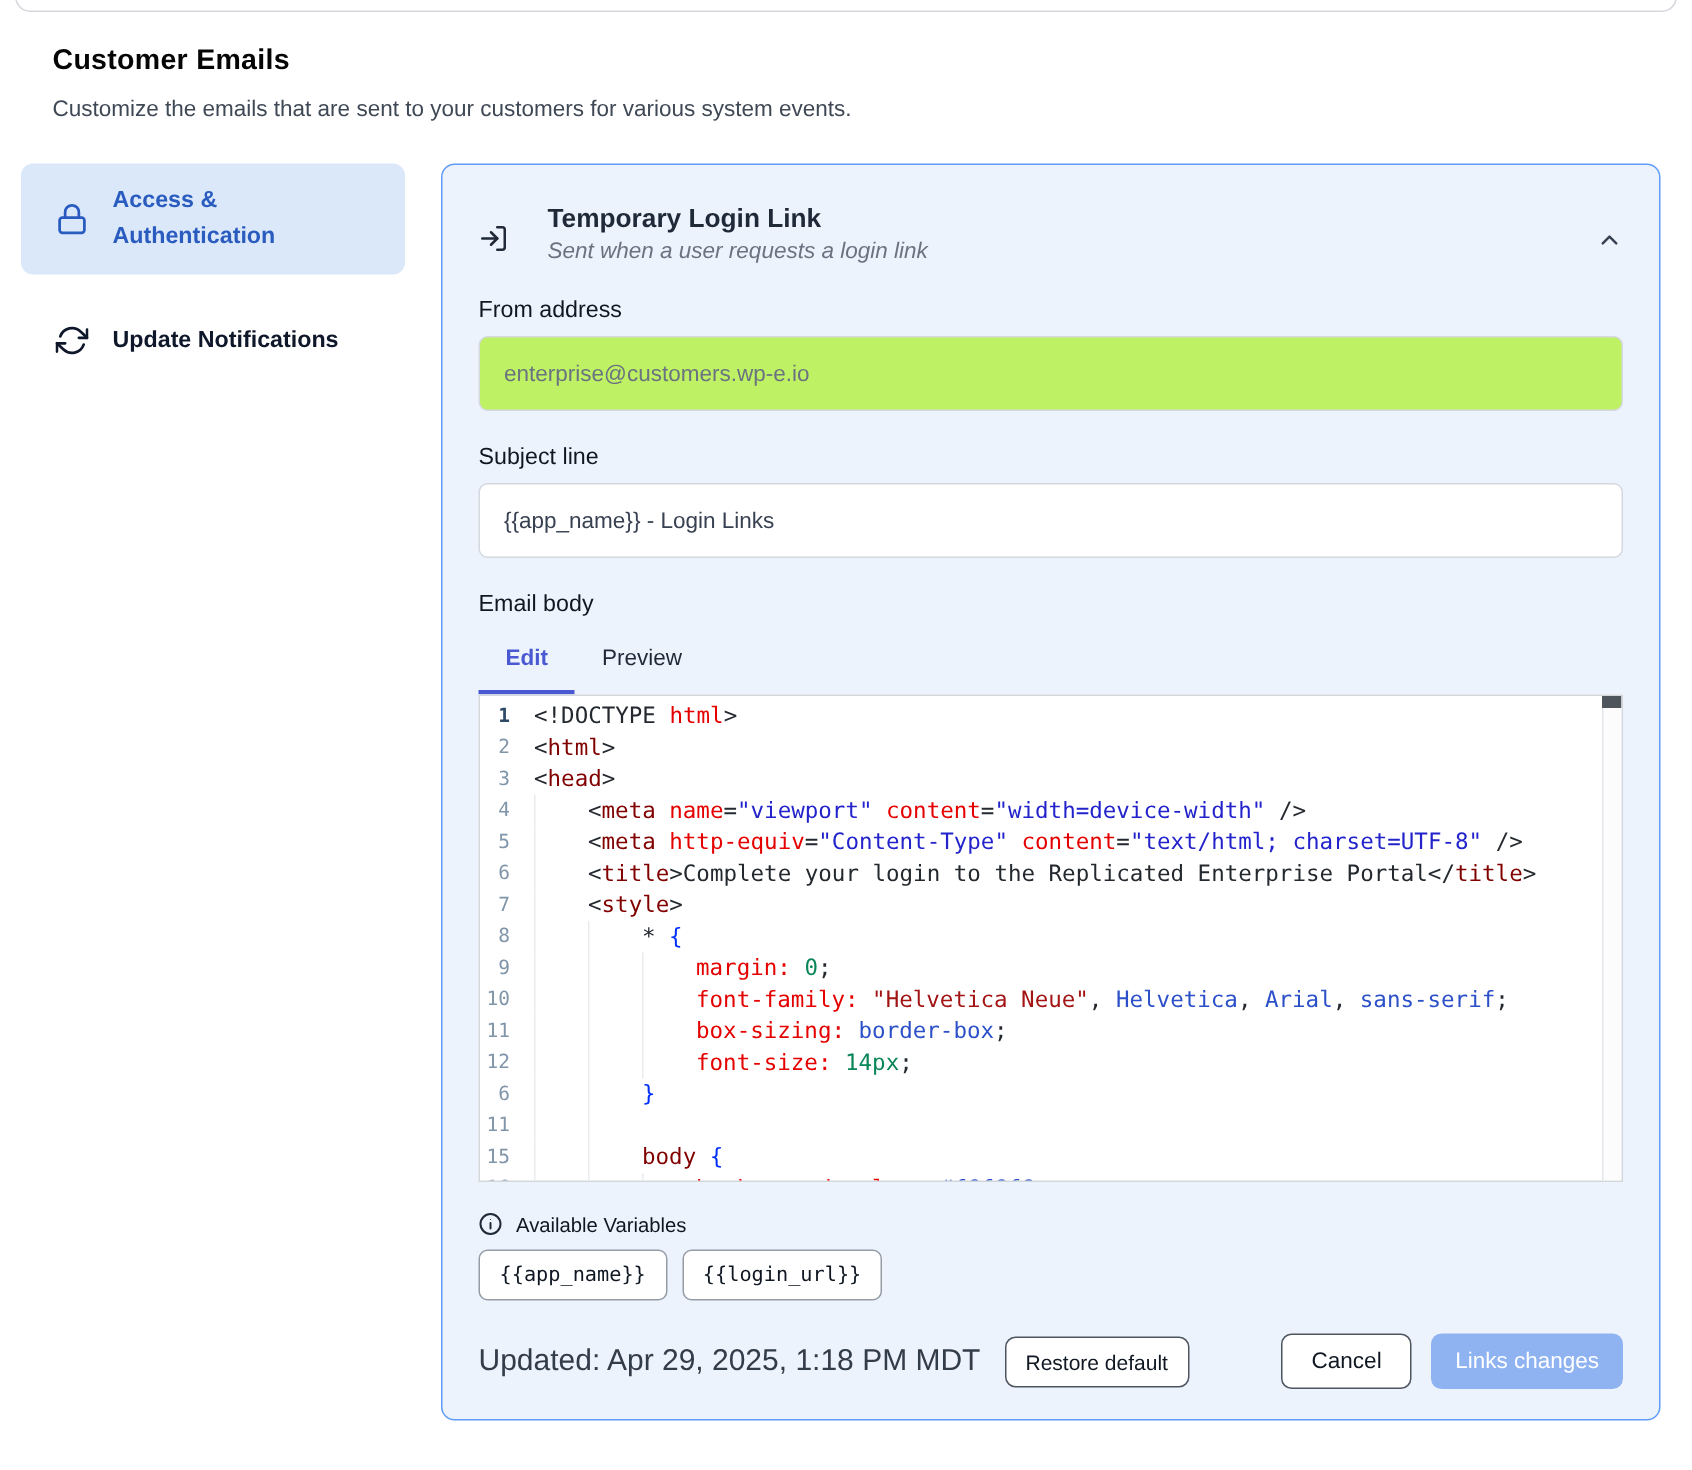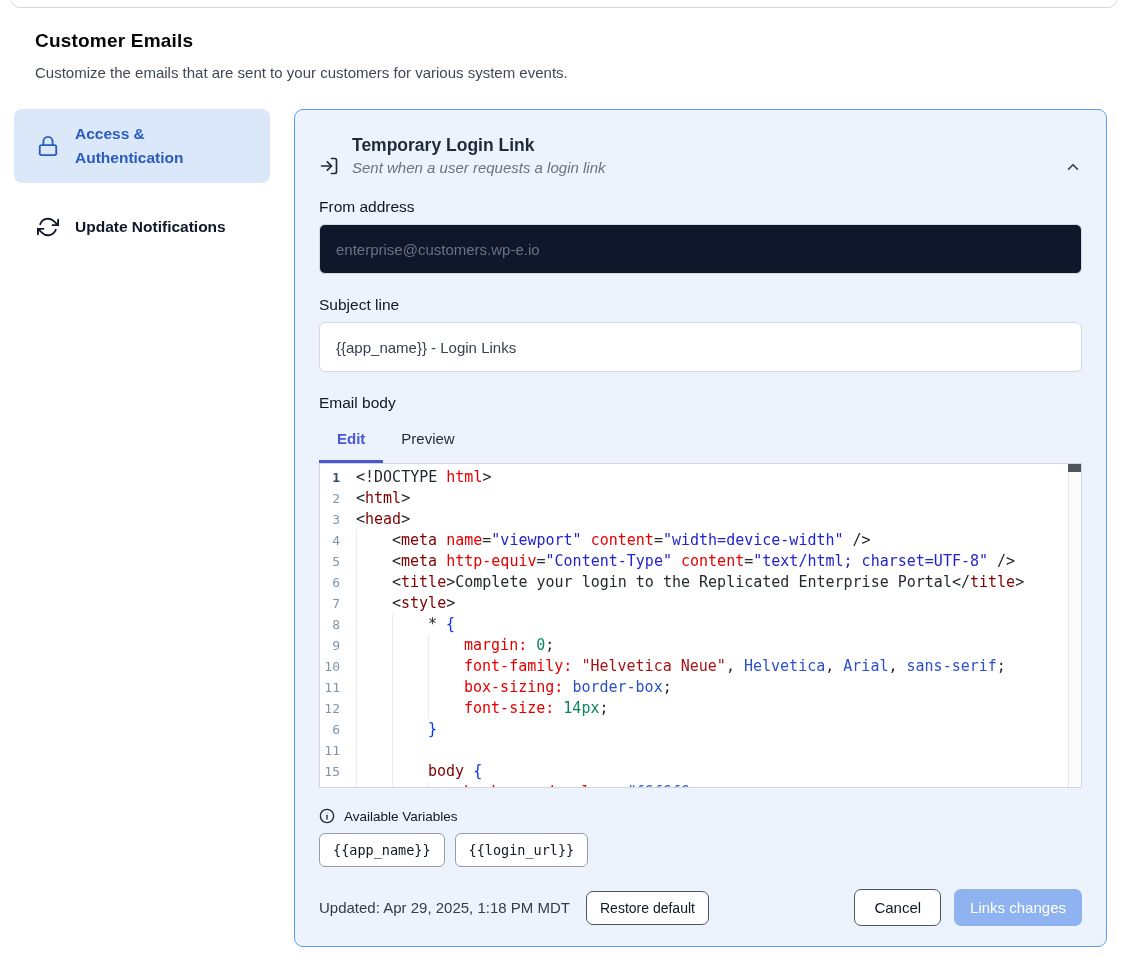--- a/index.html
+++ b/index.html
@@ -36,29 +36,29 @@
   .sb-item{display:flex;align-items:center;gap:16px;padding:13px 14px 13px 23px;border-radius:8px;cursor:pointer;}
   .sb-item .sb-label{font-size:15.5px;font-weight:600;line-height:1.55;color:#0f172a;}
   .sb-item.active{background:var(--active-item-bg);}
   .sb-item.active .sb-label{color:var(--accent-blue);}
   .sb-item.active svg{color:var(--accent-blue);}
   .sb-item svg{color:#0f172a;flex-shrink:0;}
   .sb-item + .sb-item{margin-top:19px;}
   
   .panel{flex:1;margin-left:24px;margin-right:21px;background:var(--panel-bg);
     border:1px solid var(--panel-border);border-radius:9px;padding:25px 24px 20px;}
-  .panel-head{display:flex;align-items:flex-end;gap:13px;}
+  .panel-head{display:flex;align-items:center;gap:26px;}
   .ph-icon{margin-top:6px;color:#1f2937;}
   .ph-title{font-size:17.5px;font-weight:700;color:#1f2937;}
   .ph-sub{margin-top:3px;font-size:15px;color:#6b7280;font-style:italic;}
   .ph-chevron{margin-left:auto;margin-top:8px;color:#374151;background:none;border:none;cursor:pointer;}
   .fld{margin-top:22px;}
   .fld-label{display:block;font-size:15.5px;color:#0f1722;margin-bottom:8px;}
   .txt-input{width:100%;height:50px;border-radius:6px;padding:0 16px;font-size:15px;font-family:inherit;outline:none;}
-  .inp-from{background:#0f172a;border:1px solid #d4d8df;color:#6b7280;}
+  .inp-from{background:#bef264;border:1px solid #d4d8df;color:#6b7280;}
   .inp-subject{background:#fff;border:1px solid #d4d8df;color:#374151;}
   
   .tabs{display:flex;margin-top:12px;}
   .tab{padding:6px 18px 13px;font-size:15px;color:#1f2937;background:none;border:none;
     border-bottom:3px solid transparent;cursor:pointer;font-family:inherit;}
   .tab.active{color:var(--tab-active);font-weight:700;border-bottom-color:var(--tab-active);}
   
   .editor{position:relative;height:325px;background:#fff;border:1px solid #d3d7dc;
     overflow:hidden;padding-top:3px;font-family:"DejaVu Sans Mono",monospace;font-size:15px;}
   .cl{display:flex;height:21px;}
@@ -79,21 +79,21 @@
   .sbar{position:absolute;top:0;right:0;width:13px;height:100%;border-left:1px solid #e3e6ea;background:#fcfcfd;}
   .sthumb{position:absolute;top:0;right:0;width:13px;height:8px;background:#4f555c;}
   
   .vars-row{margin-top:20px;display:flex;align-items:center;gap:9px;color:#1f2937;}
   .vars-label{font-size:13.5px;font-weight:500;color:#0f1722;}
   .chips{margin-top:9px;display:flex;gap:10px;}
   .chip{font-family:"DejaVu Sans Mono",monospace;font-size:13.5px;background:#fff;
     border:1px solid #959ca6;border-radius:6px;padding:8px 13px;color:#0f1722;cursor:pointer;}
   
   .panel-footer{margin-top:22px;display:flex;align-items:center;}
-  .updated{font-size:15px;color:#333c49;}
+  .updated{font-size:20px;color:#333c49;}
   .btn{font-family:inherit;cursor:pointer;border-radius:7px;}
   .btn-restore{margin-left:16px;font-size:14px;padding:8px 13px;border:1px solid #4d5560;background:#fff;color:#0f1722;}
   .footer-spacer{flex:1;}
   .btn-cancel{font-size:15px;padding:9px 19px;border:1px solid #4d5560;background:#fff;color:#0f1722;}
   .btn-save{margin-left:13px;font-size:15px;padding:10px 16px;border:none;background:var(--save-button-bg);color:#fff;}
   svg{display:block;}
 </style>
 </head>
 <body>
 

